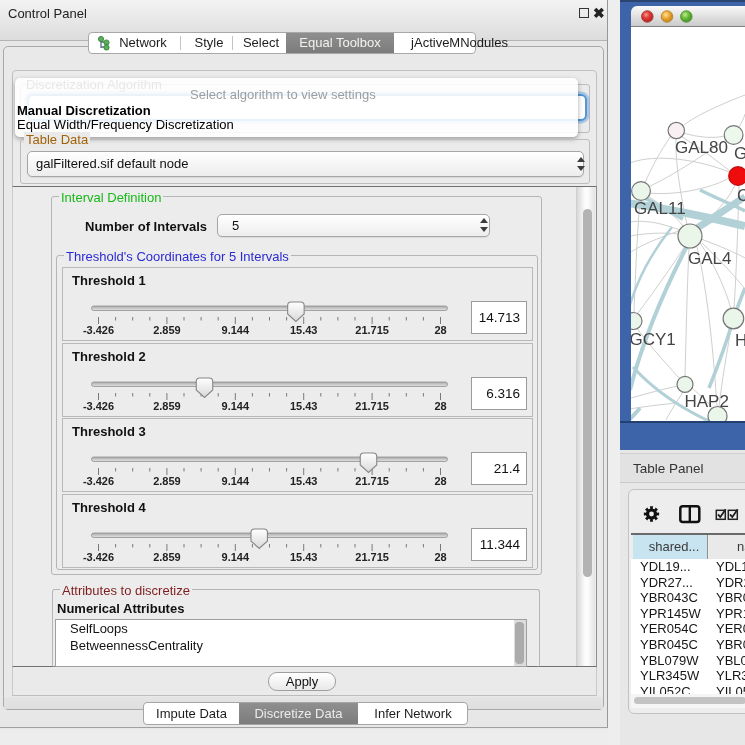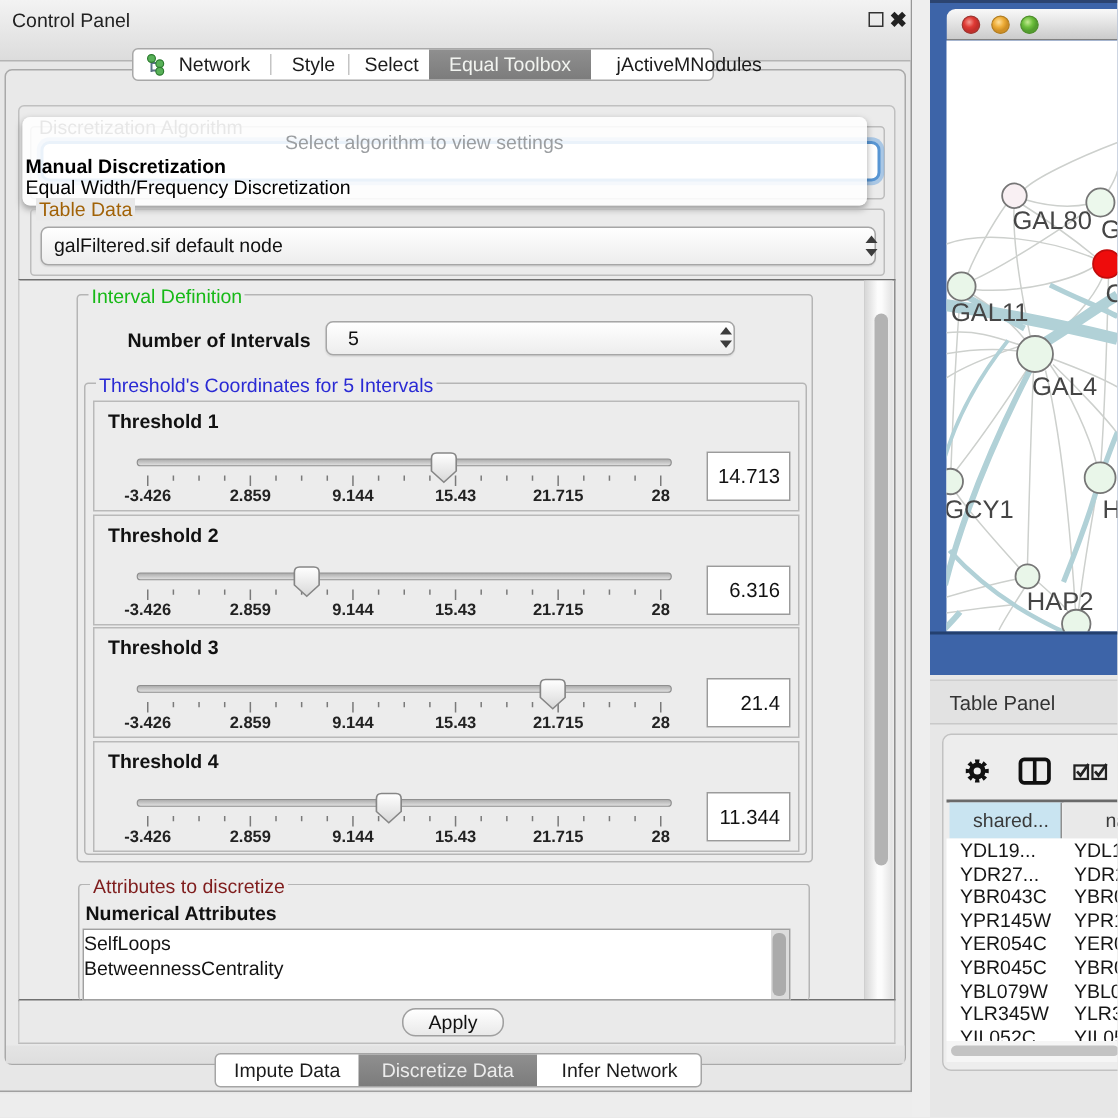--- a/index.html
+++ b/index.html
@@ -68,21 +68,21 @@
 .tpanel { position:absolute; left:62px; width:471px; height:74px;
   border:1px solid #b9b9b9; }
 .tpanel .tt { position:absolute; left:9px; top:5px; font-size:13px; font-weight:bold; color:#111; }
 .vbox { position:absolute; left:408px; top:33px; width:56px; height:33px;
   background:#fff; border:1px solid #9b9b9b; font-size:13.5px; color:#111;
   text-align:right; line-height:31px; padding-right:6px; }
 
 
 #attrlist { left:55px; top:619px; width:472px; height:48px; background:#fff;
   border:1px solid #a0a0a0; font-size:13px; color:#131313; overflow:hidden; }
-#attrlist div { height:17px; line-height:17px; }
+#attrlist div { padding-left:14px; height:17px; line-height:17px; }
 #attrsb { left:514px; top:620px; width:12px; height:46px; background:#dcdcdc; }
 #attrsb div { position:absolute; left:1px; top:2px; width:9px; height:42px;
   background:#ababab; border-radius:4px; }
 
 #applyrow { left:12px; top:668px; width:585px; height:28px; background:#eaeaea;
   border-bottom:1px solid #bdbdbd; border-left:1px solid #c9c9c9; border-right:1px solid #c9c9c9; }
 #applyrow2 { left:4px; top:697px; width:599px; height:12px; background:linear-gradient(#e4e4e4,#dedede); }
 #applybtn { left:268px; top:672px; width:68px; height:19px;
   background:linear-gradient(#ffffff,#e9e9e9); border:1px solid #9f9f9f;
   border-radius:9px; font-size:13px; color:#111; text-align:center; line-height:17px; }

